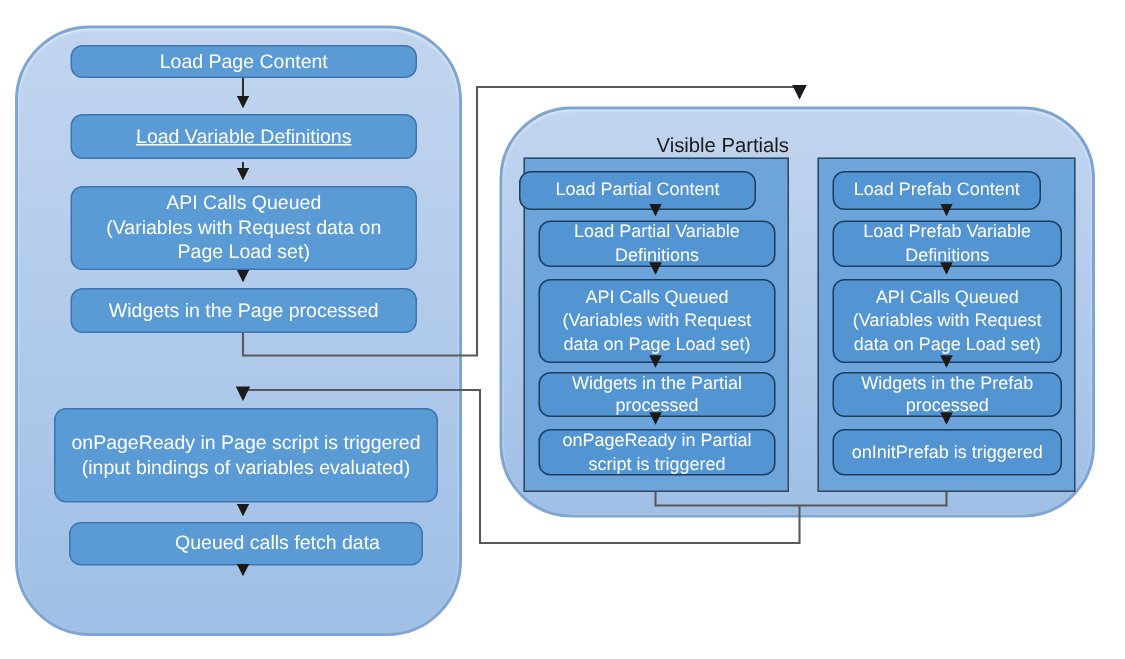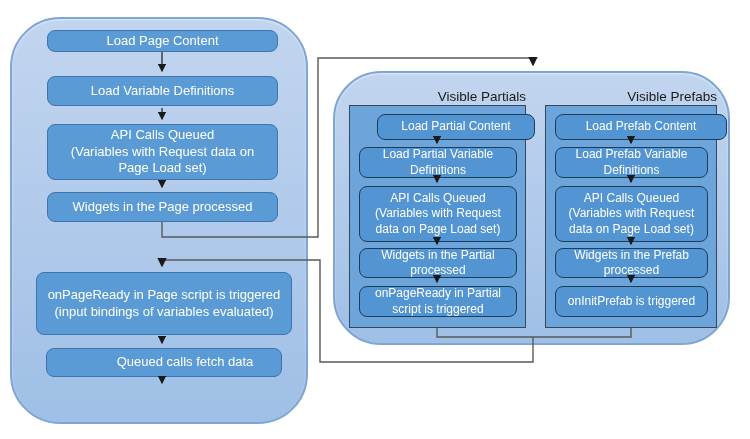--- a/index.html
+++ b/index.html
@@ -71,49 +71,48 @@
   #arrowhead path { fill: var(--arrow, #1a1a1a); }
 </style>
 </head>
 <body>
 
 <div id="canvas">
 
   <div class="container left"></div>
 
   <div class="flow-box" style="left:47px; top:30px;  width:231px; height:22px;">Load Page Content</div>
-  <div class="flow-box" style="left:47px; top:76px;  width:231px; height:30px;">Load Variable Definitions</div>
+  <div class="flow-box" style="left:47px; top:76px;  width:231px; height:30px;text-decoration:underline;">Load Variable Definitions</div>
   <div class="flow-box" style="left:47px; top:124px; width:231px; height:56px;">API Calls Queued
 (Variables with Request data on
 Page Load set)</div>
   <div class="flow-box" style="left:47px; top:192px; width:231px; height:30px;">Widgets in the Page processed</div>
   <div class="flow-box" style="left:36px; top:272px; width:256px; height:63px;">onPageReady in Page script is triggered
 (input bindings of variables evaluated)</div>
   <div class="flow-box" style="left:46px; top:348px; width:236px; height:29px;padding-left:46px;">Queued calls fetch data</div>
 
   <div class="container right"></div>
 
   <div class="panel-title" style="left:349px; top:89px; width:177px;">Visible Partials</div>
-  <div class="panel-title" style="left:545px; top:89px; width:172px;">Visible Prefabs</div>
 
   <div class="panel" style="left:349px; top:105px; width:177px; height:223px;"></div>
   <div class="panel" style="left:545px; top:105px; width:172px; height:223px;"></div>
 
-  <div class="panel-box" style="left:377px; top:114px; width:158px; height:26px;">Load Partial Content</div>
+  <div class="panel-box" style="left:346px; top:114px; width:158px; height:26px;">Load Partial Content</div>
   <div class="panel-box" style="left:359px; top:147px; width:158px; height:31px;">Load Partial Variable
 Definitions</div>
   <div class="panel-box" style="left:359px; top:186px; width:158px; height:56px;">API Calls Queued
 (Variables with Request
 data on Page Load set)</div>
   <div class="panel-box" style="left:359px; top:248px; width:158px; height:30px;">Widgets in the Partial
 processed</div>
   <div class="panel-box" style="left:359px; top:286px; width:158px; height:31px;">onPageReady in Partial
 script is triggered</div>
 
-  <div class="panel-box" style="left:555px; top:114px; width:172px; height:26px;">Load Prefab Content</div>
+  <div class="panel-box" style="left:555px; top:114px; width:139px; height:26px;">Load Prefab Content</div>
   <div class="panel-box" style="left:555px; top:147px; width:153px; height:31px;">Load Prefab Variable
 Definitions</div>
   <div class="panel-box" style="left:555px; top:186px; width:153px; height:56px;">API Calls Queued
 (Variables with Request
 data on Page Load set)</div>
   <div class="panel-box" style="left:555px; top:248px; width:153px; height:30px;">Widgets in the Prefab
 processed</div>
   <div class="panel-box" style="left:555px; top:286px; width:153px; height:31px;">onInitPrefab is triggered</div>
 
   <svg id="connector-layer" width="750" height="439" viewBox="0 0 750 439">

